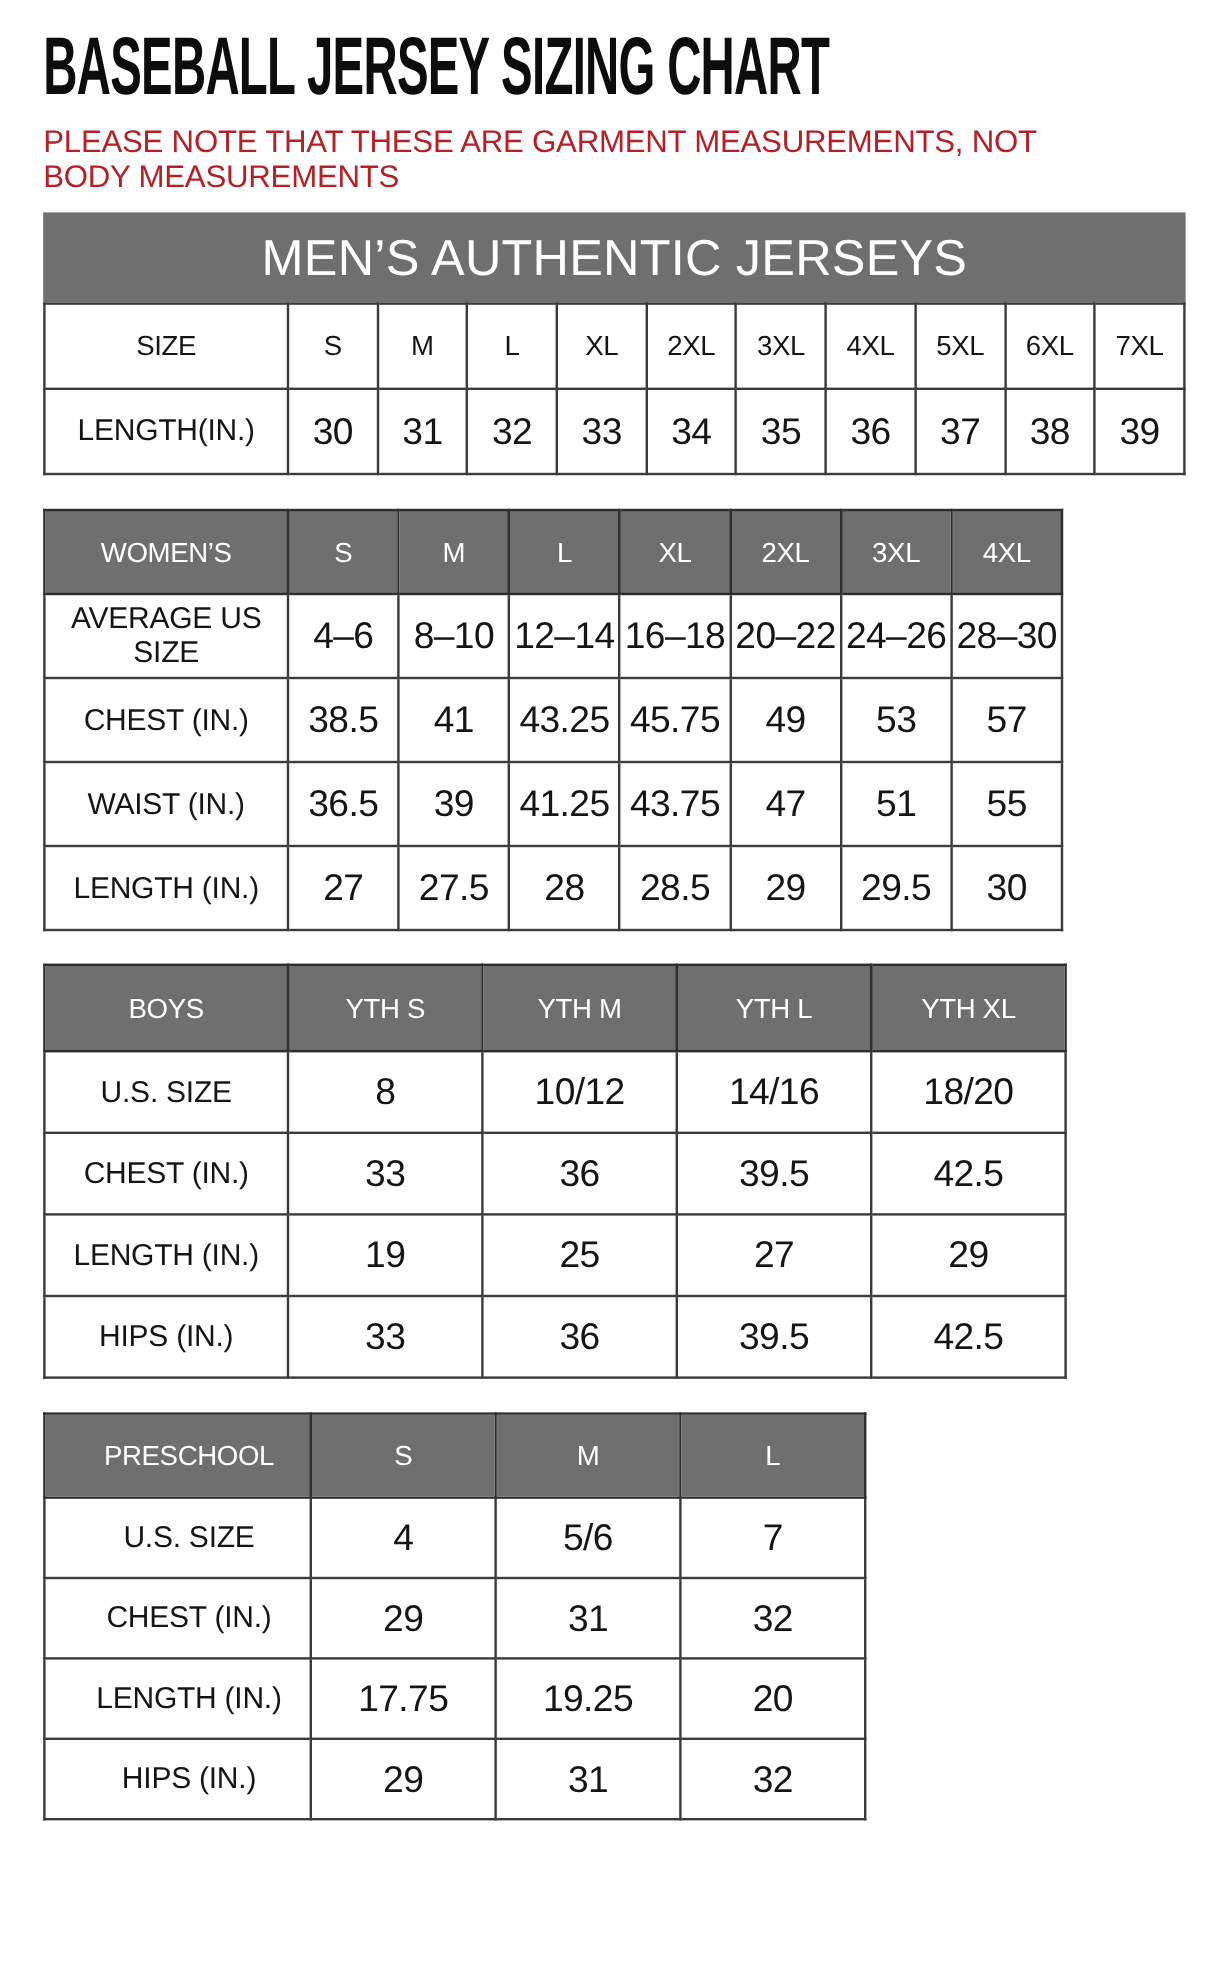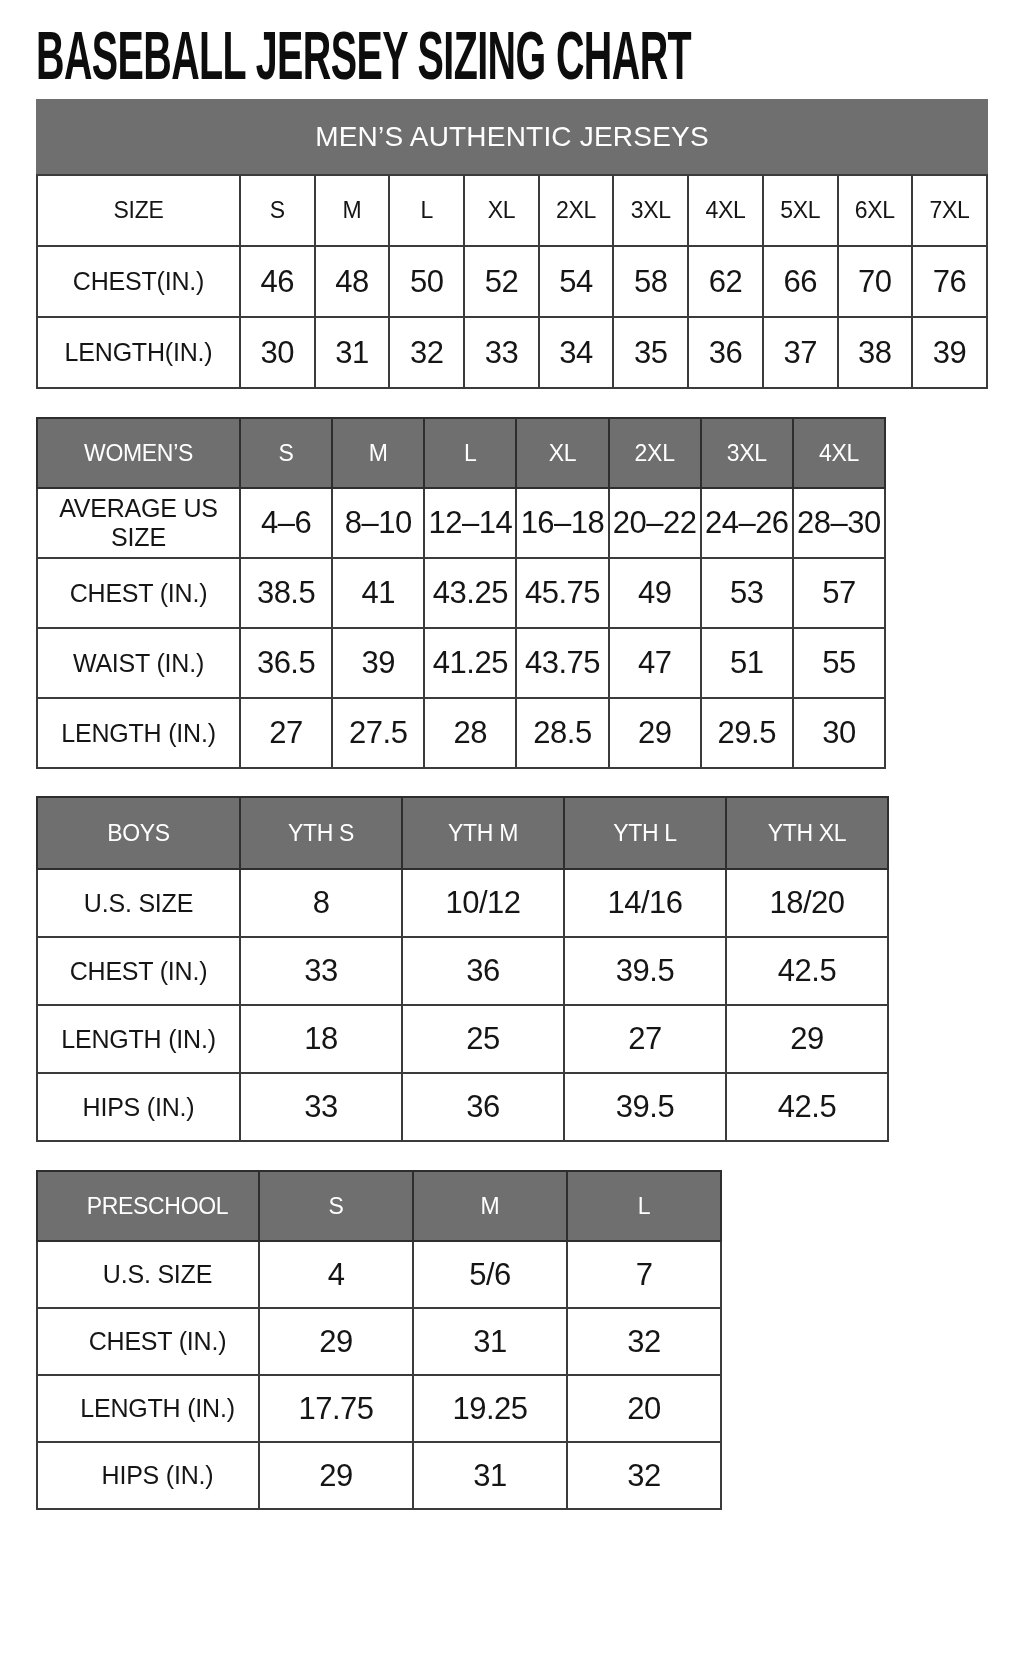--- a/index.html
+++ b/index.html
@@ -37,21 +37,21 @@
   
   .banner{
     margin-top:15px;
     width:952px;
     height:75px;
     background:var(--header-gray,#6f6f6f);
     color:#ffffff;
     display:flex;
     align-items:center;
     justify-content:center;
-    font-size:28px;
+    font-size:42px;
     letter-spacing:0.2px;
   }
 
   
   table.tbl{
     border-collapse:collapse;
     table-layout:fixed;
     text-align:center;
   }
   table.tbl th, table.tbl td{
@@ -93,20 +93,21 @@
   .preschool td{height:65px;}
   .preschool th:first-child, .preschool td:first-child{width:197px;padding-left:21px;}
 </style>
 </head>
 <body>
 
 <div class="page">
 
   <h1 class="title">BASEBALL JERSEY SIZING CHART</h1>
 
+  <p class="note">PLEASE NOTE THAT THESE ARE GARMENT MEASUREMENTS, NOT BODY MEASUREMENTS</p>
 
   <div class="banner">
     <span>MEN’S AUTHENTIC JERSEYS</span>
   </div>
 
   <table class="tbl white-head mens">
     <thead>
         <tr>
           <th>SIZE</th>
           <th>S</th>
@@ -116,33 +117,20 @@
           <th>2XL</th>
           <th>3XL</th>
           <th>4XL</th>
           <th>5XL</th>
           <th>6XL</th>
           <th>7XL</th>
         </tr>
       </thead>
     <tbody>
         <tr>
-          <td class="row-label">CHEST(IN.)</td>
-          <td>46</td>
-          <td>48</td>
-          <td>50</td>
-          <td>52</td>
-          <td>54</td>
-          <td>58</td>
-          <td>62</td>
-          <td>66</td>
-          <td>70</td>
-          <td>76</td>
-        </tr>
-        <tr>
           <td class="row-label">LENGTH(IN.)</td>
           <td>30</td>
           <td>31</td>
           <td>32</td>
           <td>33</td>
           <td>34</td>
           <td>35</td>
           <td>36</td>
           <td>37</td>
           <td>38</td>
@@ -228,21 +216,21 @@
         </tr>
         <tr>
           <td class="row-label">CHEST (IN.)</td>
           <td>33</td>
           <td>36</td>
           <td>39.5</td>
           <td>42.5</td>
         </tr>
         <tr>
           <td class="row-label">LENGTH (IN.)</td>
-          <td>18</td>
+          <td>19</td>
           <td>25</td>
           <td>27</td>
           <td>29</td>
         </tr>
         <tr>
           <td class="row-label">HIPS (IN.)</td>
           <td>33</td>
           <td>36</td>
           <td>39.5</td>
           <td>42.5</td>

